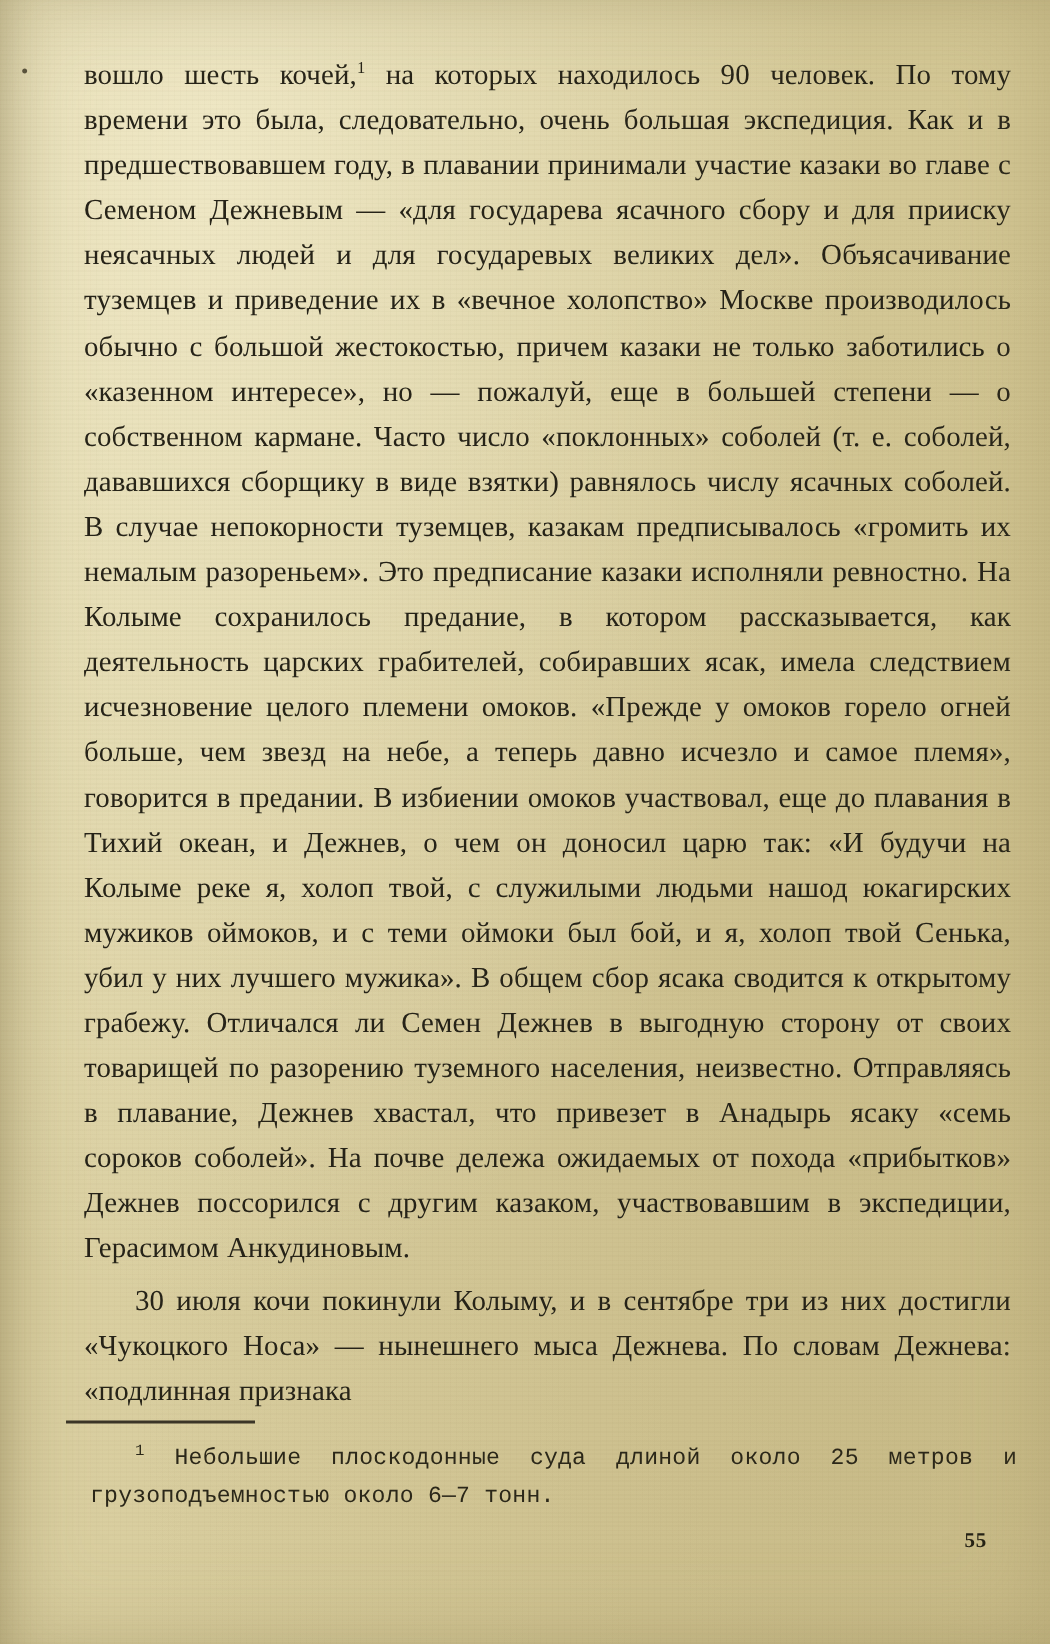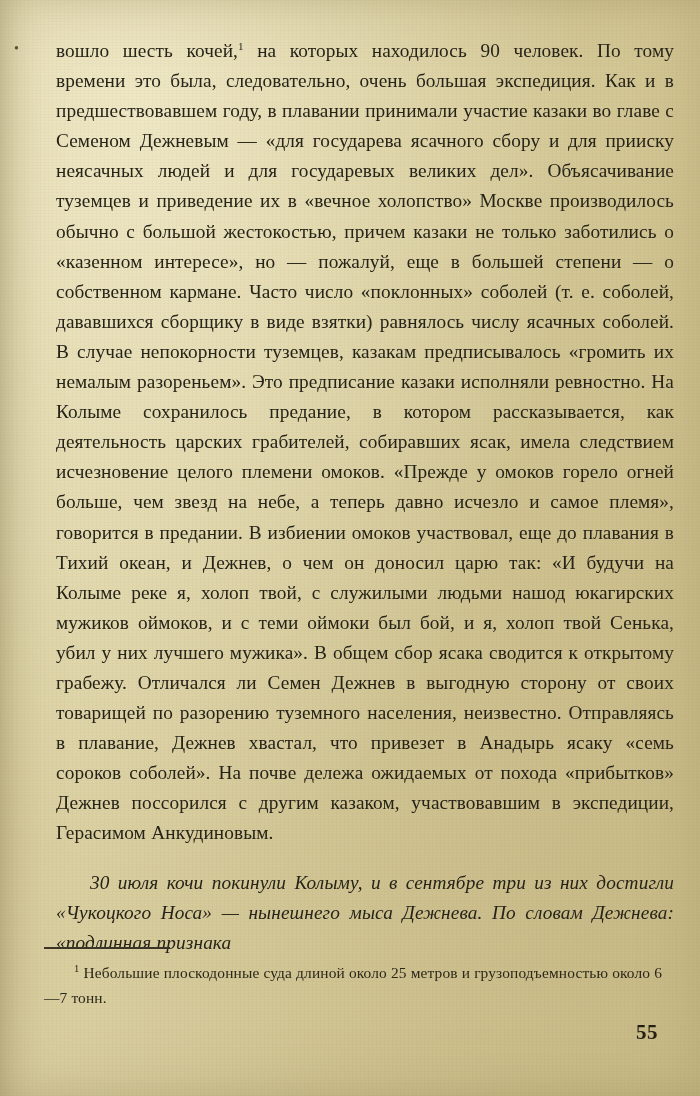--- a/index.html
+++ b/index.html
@@ -64,61 +64,61 @@
     text-justify: inter-word;
     letter-spacing: 0.1px;
     word-spacing: 0.5px;
   }
   .body-text p {
     margin: 0;
     text-indent: 0;
   }
   .body-text p.indent {
     text-indent: 34px;
-    margin-top: 19px;
-    font-style: italic;
+    margin-top: 4px;
   }
   .body-text sup {
     font-size: 11px;
     vertical-align: super;
     line-height: 0;
   }
   .rule {
     position: absolute;
     left: 44px;
     top: 947px;
     width: 126px;
     height: 0;
     border-top: 2px solid #3b3527;
   }
   .footnote {
     position: absolute;
-    left: 44px;
+    left: 60px;
     top: 960px;
     width: 618px;
     font-size: 15.4px;
     line-height: 25px;
     color: #2b2719;
     text-align: justify;
     letter-spacing: 0.15px;
+    font-family: Liberation Mono, monospace;
   }
   .footnote .fn-indent {
     display: inline-block;
     width: 30px;
   }
   .footnote sup {
     font-size: 10.5px;
     vertical-align: super;
     line-height: 0;
   }
   .page-number {
     position: absolute;
     right: 42px;
     top: 1020px;
-    font-size: 21px;
+    font-size: 14px;
     font-weight: bold;
     color: #232014;
     letter-spacing: 0.5px;
   }
 </style>
 </head>
 <body>
 
 <div class="page">
 

